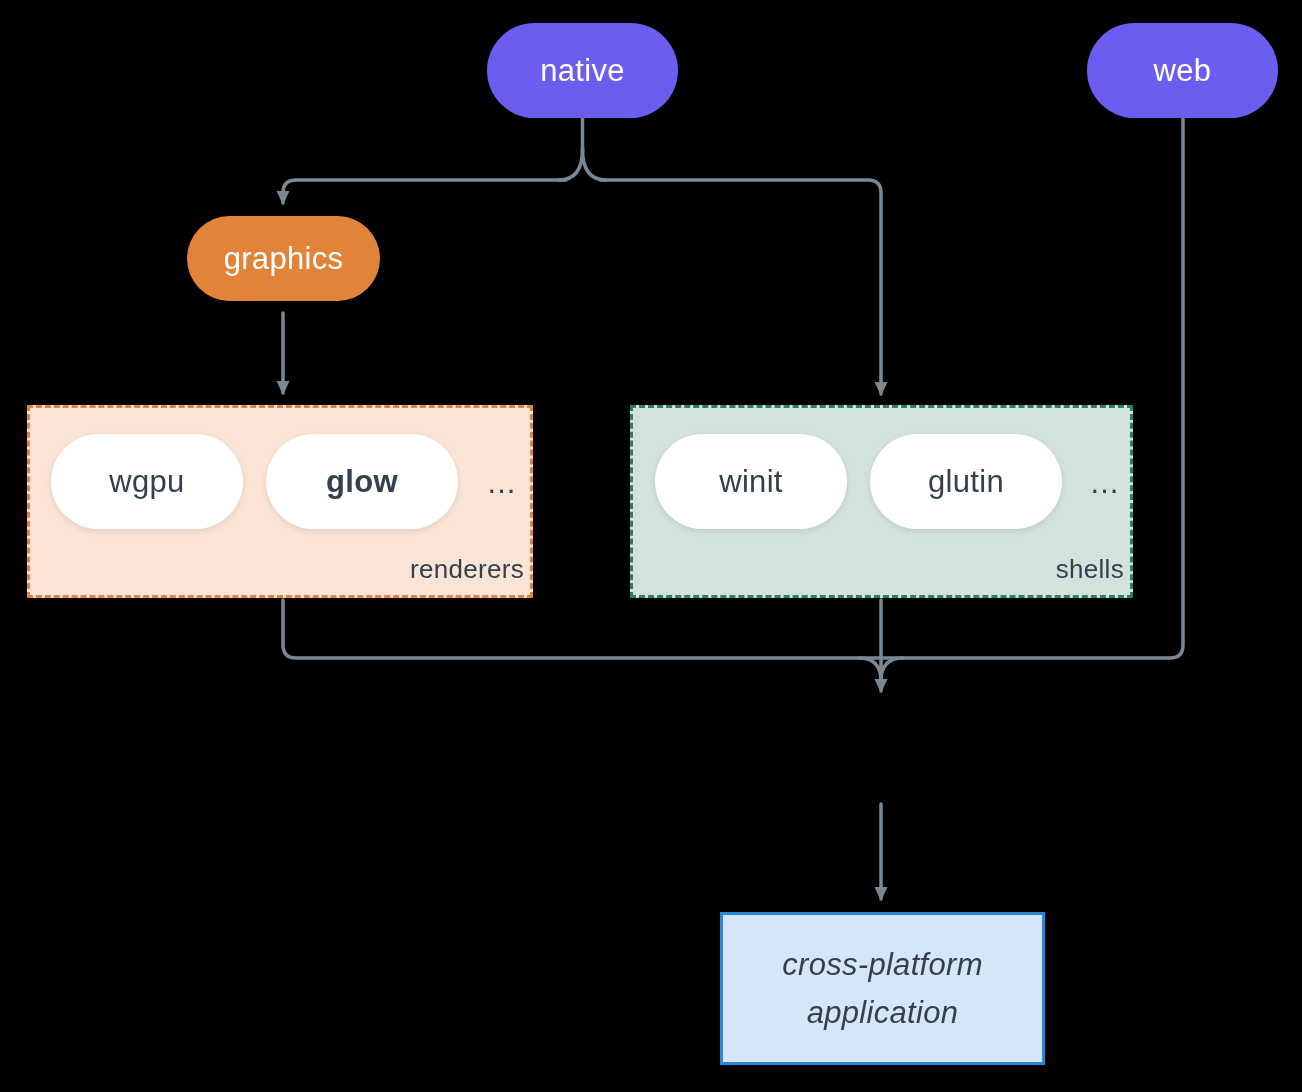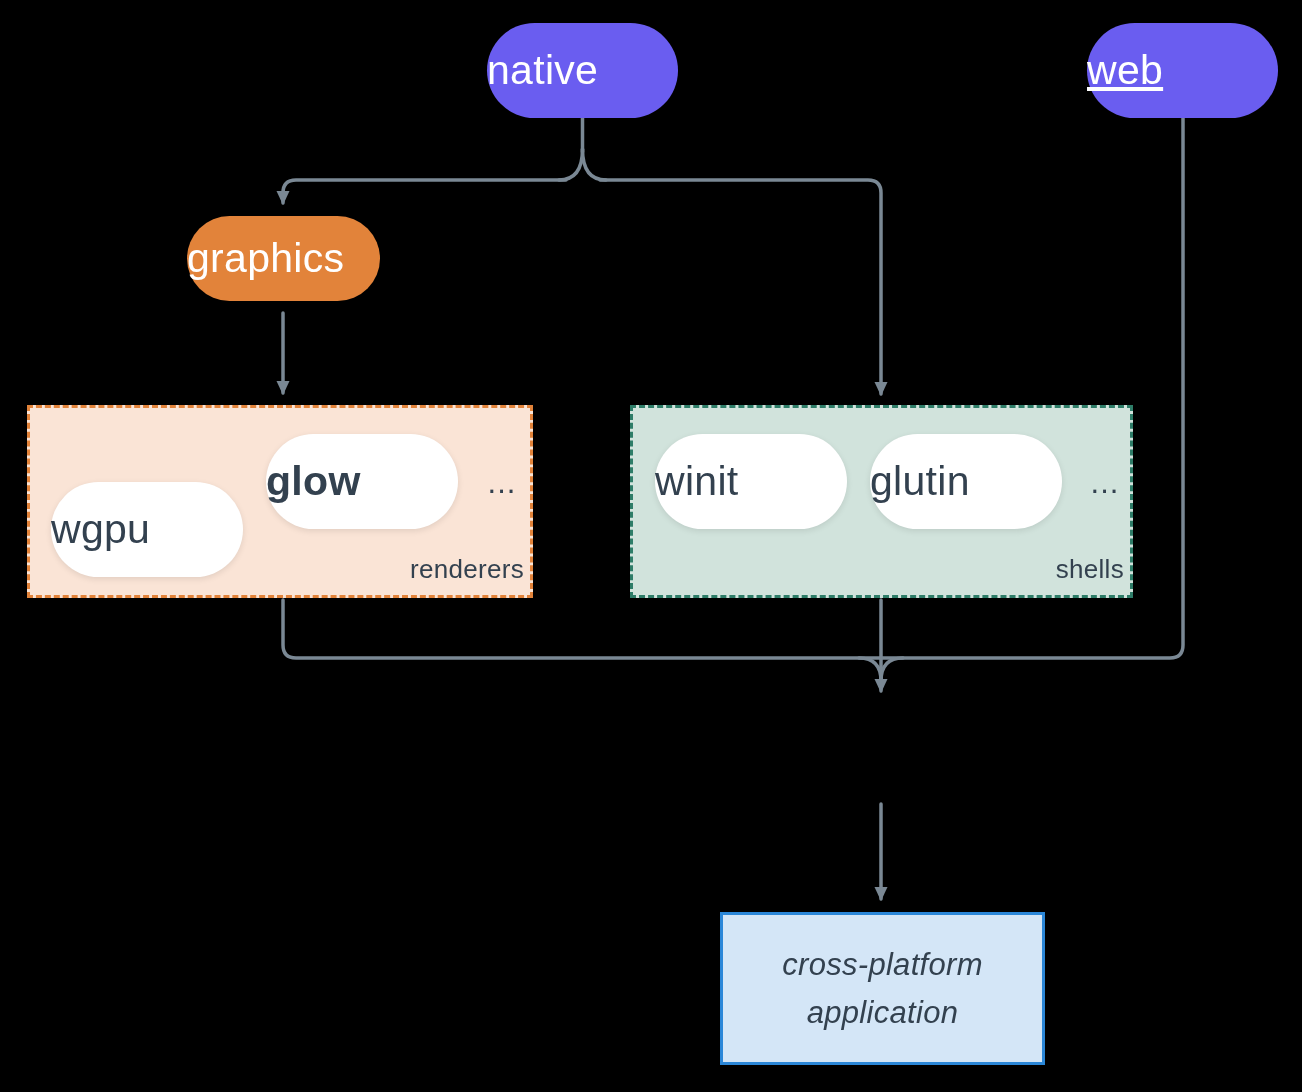--- a/index.html
+++ b/index.html
@@ -2,41 +2,41 @@
 <html><head>
 <meta charset="utf-8">
 <style>
   html,body{margin:0;padding:0;background:#000;}
   .canvas{
     position:relative;width:1302px;height:1092px;background:#000000;
     font-family:"Liberation Sans","DejaVu Sans",sans-serif;overflow:hidden;
   }
   .connectors{position:absolute;left:0;top:0;width:1302px;height:1092px;pointer-events:none;}
   .pill{
-    position:absolute;display:flex;align-items:center;
-    border-radius:999px;font-size:41px;letter-spacing:.3px;color:#ffffff;
+    position:absolute;display:flex;align-items:center;justify-content:center;
+    border-radius:999px;font-size:31px;letter-spacing:.3px;color:#ffffff;
   }
   .pill--purple{background:#6a5df0;}
   .pill--orange{background:#e2833a;}
   .pill--blue{background:#2b87d8;}
   .pill--white{background:#ffffff;color:#33414f;box-shadow:0 2px 6px rgba(0,0,0,.10);}
   .group{position:absolute;box-sizing:border-box;}
   .group--renderers{left:27px;top:405px;width:506px;height:193px;background:#fae4d6;border:3px dashed #e2833a;}
   .group--shells{left:630px;top:405px;width:503px;height:193px;background:#d1e3dc;border:3px dashed #2e7d68;}
   .group .pill{width:192px;height:95px;}
   .group-label{
     position:absolute;right:6px;bottom:10px;color:#33414f;font-size:26px;letter-spacing:.3px;
   }
   .ellipsis{
     position:absolute;left:450px;top:27px;height:95px;width:44px;
     display:flex;align-items:center;justify-content:center;
     color:#33414f;font-size:31px;letter-spacing:1px;
   }
   .node-native{left:487px;top:23px;width:191px;height:95px;}
-  .node-web{left:1087px;top:23px;width:191px;height:95px;text-decoration:underline;}
+  .node-web{left:1087px;top:23px;width:191px;height:95px;}
   .node-graphics{left:187px;top:216px;width:193px;height:85px;}
   .node-iced{left:786px;top:710px;width:192px;height:94px;}
   .app-box{
     position:absolute;left:720px;top:912px;width:325px;height:153px;box-sizing:border-box;
     background:#d4e6f7;border:3px solid #2b87d8;
     display:flex;flex-direction:column;align-items:center;justify-content:center;
     color:#33414f;font-size:31px;line-height:48px;letter-spacing:.3px;text-align:center;font-style:italic;
   }
 </style>
 </head>
@@ -79,21 +79,21 @@
 
   <div class="pill pill--purple node-web">
     <span>web</span>
   </div>
 
   <div class="pill pill--orange node-graphics">
     <span>graphics</span>
   </div>
 
   <div class="group group--renderers">
-    <div class="pill pill--white" style="left:21px;top:26px;margin-top:48px;">
+    <div class="pill pill--white" style="left:21px;top:26px;">
       <span>wgpu</span>
     </div>
     <div class="pill pill--white" style="left:236px;top:26px;font-weight:bold;">
       <span>glow</span>
     </div>
     <div class="ellipsis">...</div>
     <div class="group-label">renderers</div>
   </div>
 
   <div class="group group--shells">

